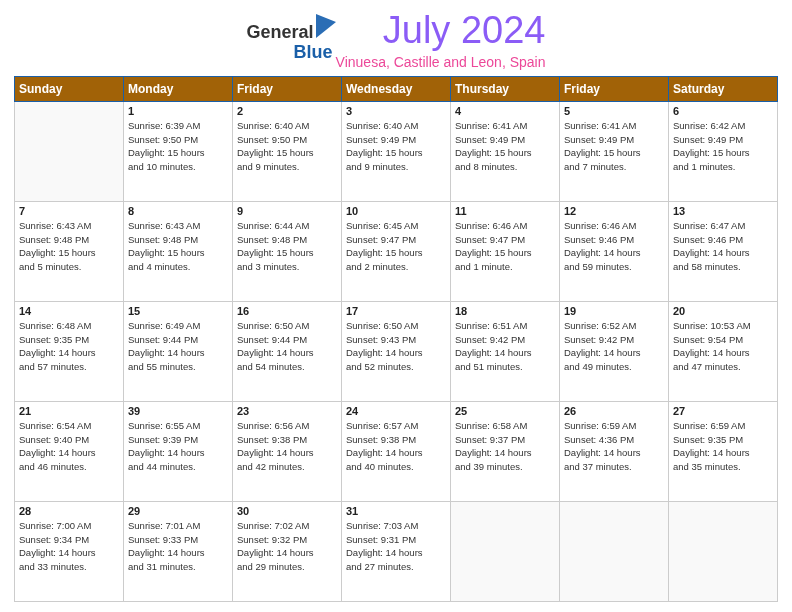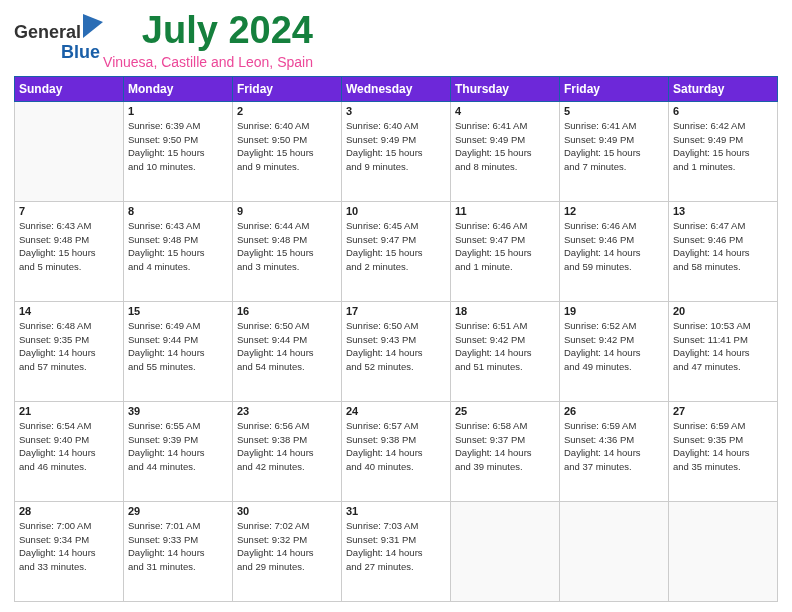--- a/index.html
+++ b/index.html
@@ -12,21 +12,21 @@
     }
     .page {
       width: 792px;
       height: 612px;
       padding: 10px 14px 10px 14px;
       display: flex;
       flex-direction: column;
     }
     .header {
       display: flex;
-      justify-content: flex-start;
+      justify-content: center;
       align-items: flex-start;
       margin-bottom: 6px;
     }
     .logo {
       display: flex;
       align-items: center;
       margin-top: 4px;
     }
     .logo-text {
       font-size: 18px;
@@ -38,38 +38,38 @@
     .logo-icon {
       width: 20px;
       height: 24px;
       margin-left: 2px;
     }
     .header-right {
       text-align: right;
     }
     .month-title {
       font-size: 38px;
-      font-weight: bold;
-      color: #15803d;
+      font-weight: normal;
+      color: #8b5cf6;
       line-height: 1.1;
     }
     .location {
       font-size: 14px;
       color: #ec4899;
       margin-top: 2px;
     }
     .calendar {
       flex: 1;
       border: 1px solid #ccc;
       border-collapse: collapse;
       width: 100%;
       table-layout: fixed;
     }
     .calendar th {
-      background: #6d28d9;
+      background: #a16207;
       color: #fff;
       font-size: 12px;
       font-weight: bold;
       padding: 5px 4px;
       text-align: left;
       border: 1px solid #1a5fa8;
     }
     .calendar td {
       border: 1px solid #ccc;
       vertical-align: top;
@@ -266,21 +266,21 @@
           <td>
             <span class="day-num">19</span>
             <span class="cell-line">Sunrise: 6:52 AM</span>
             <span class="cell-line">Sunset: 9:42 PM</span>
             <span class="cell-line">Daylight: 14 hours</span>
             <span class="cell-line">and 49 minutes.</span>
           </td>
           <td>
             <span class="day-num">20</span>
             <span class="cell-line">Sunrise: 10:53 AM</span>
-            <span class="cell-line">Sunset: 11:41 PM</span>
+            <span class="cell-line">Sunset: 9:54 PM</span>
             <span class="cell-line">Daylight: 14 hours</span>
             <span class="cell-line">and 47 minutes.</span>
           </td>
         </tr>
         <tr class="week-row">
           <td>
             <span class="day-num">21</span>
             <span class="cell-line">Sunrise: 6:54 AM</span>
             <span class="cell-line">Sunset: 9:40 PM</span>
             <span class="cell-line">Daylight: 14 hours</span>

